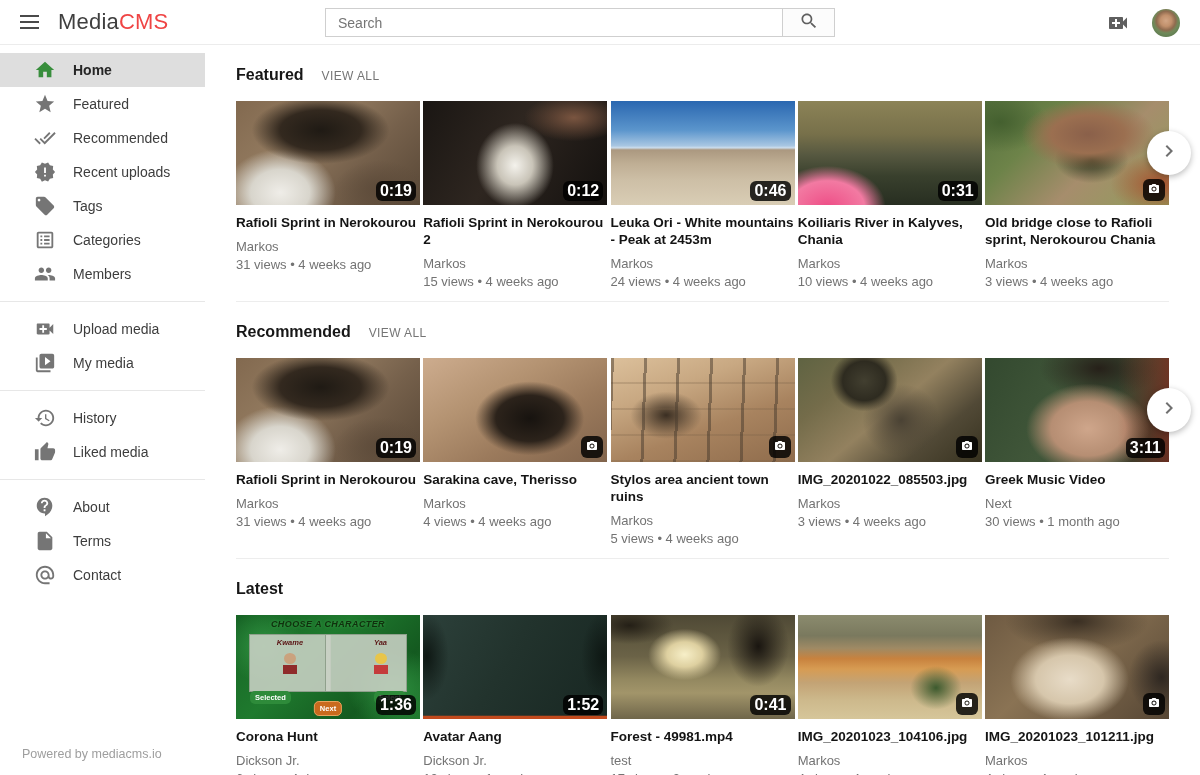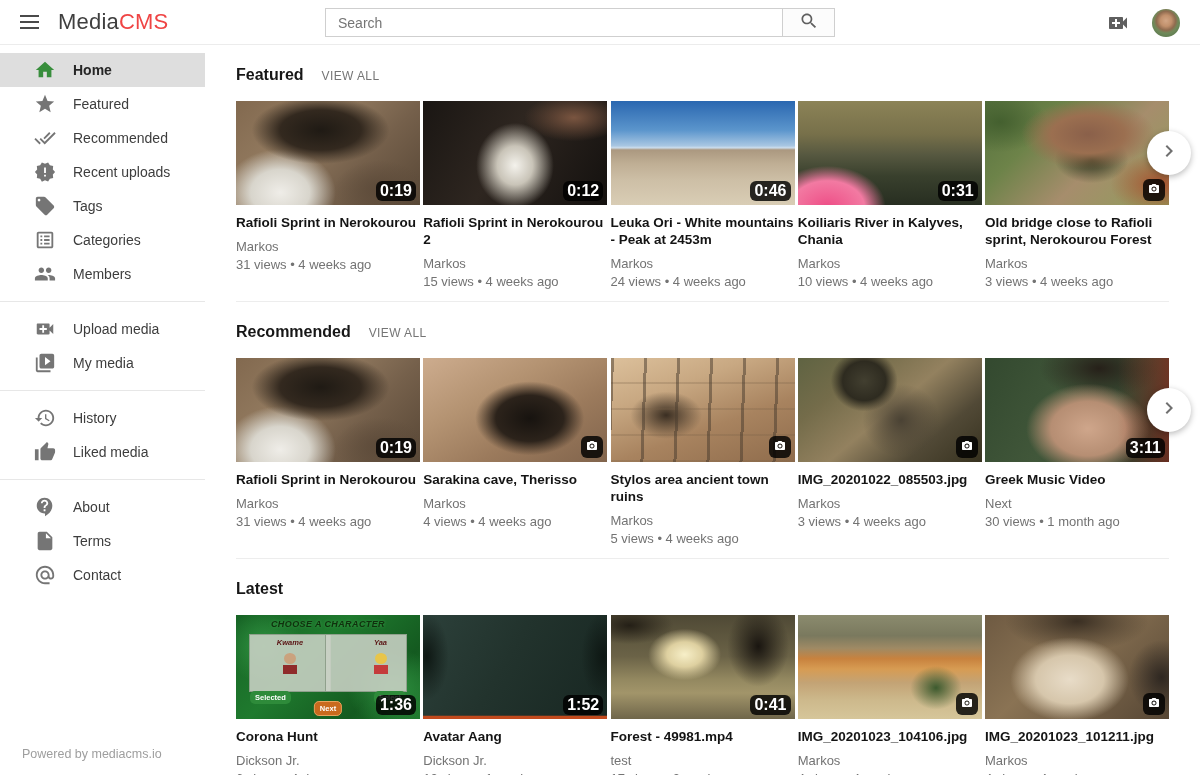--- a/index.html
+++ b/index.html
@@ -323,21 +323,21 @@
           <div class="card-meta">10 views • 4 weeks ago</div>
         </div>
         <div class="card">
           <div class="thumb thumb-old-bridge">
             <div class="badge photo">
               <span><svg viewBox="0 0 24 24" width="12" height="12" fill="currentColor">
                   <path d="M12 15.2a3.2 3.2 0 1 0 0-6.4 3.2 3.2 0 0 0 0 6.4zM9 2L7.17 4H4c-1.1 0-2 .9-2 2v12c0 1.1.9 2 2 2h16c1.1 0 2-.9 2-2V6c0-1.1-.9-2-2-2h-3.17L15 2H9zm3 15c-2.76 0-5-2.24-5-5s2.24-5 5-5 5 2.24 5 5-2.24 5-5 5z"></path>
                 </svg></span>
             </div>
           </div>
-          <div class="card-title">Old bridge close to Rafioli sprint, Nerokourou Forest</div>
+          <div class="card-title">Old bridge close to Rafioli sprint, Nerokourou Chania</div>
           <div class="card-author">Markos</div>
           <div class="card-meta">3 views • 4 weeks ago</div>
         </div>
         <div class="next-btn">
           <span><svg viewBox="0 0 24 24" width="24" height="24" fill="currentColor">
               <path d="M10 6L8.59 7.41 13.17 12l-4.58 4.59L10 18l6-6z"></path>
             </svg></span>
         </div>
       </div>
       <div class="section-divider"></div>

